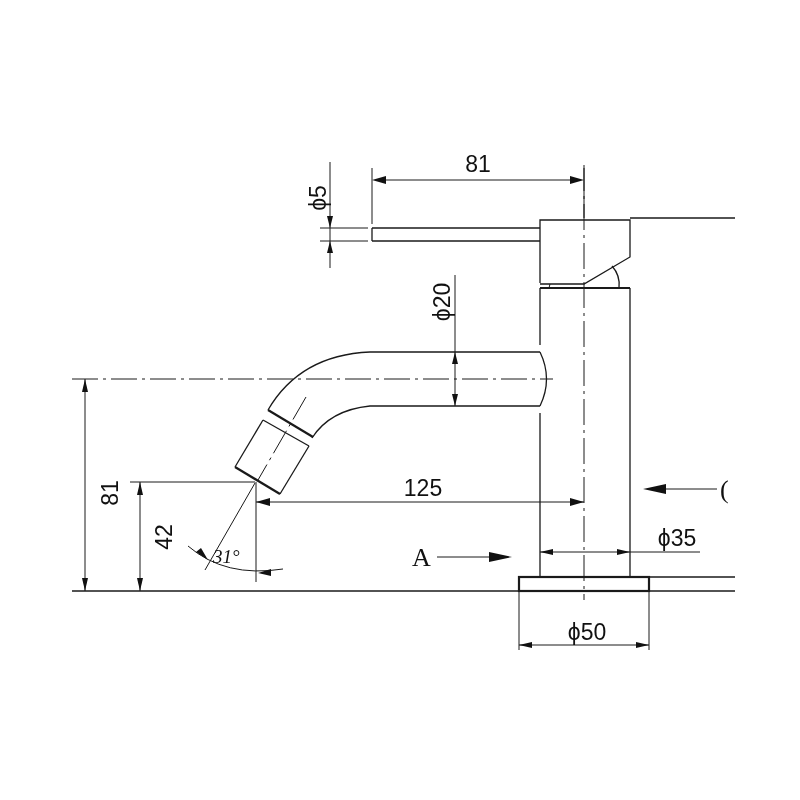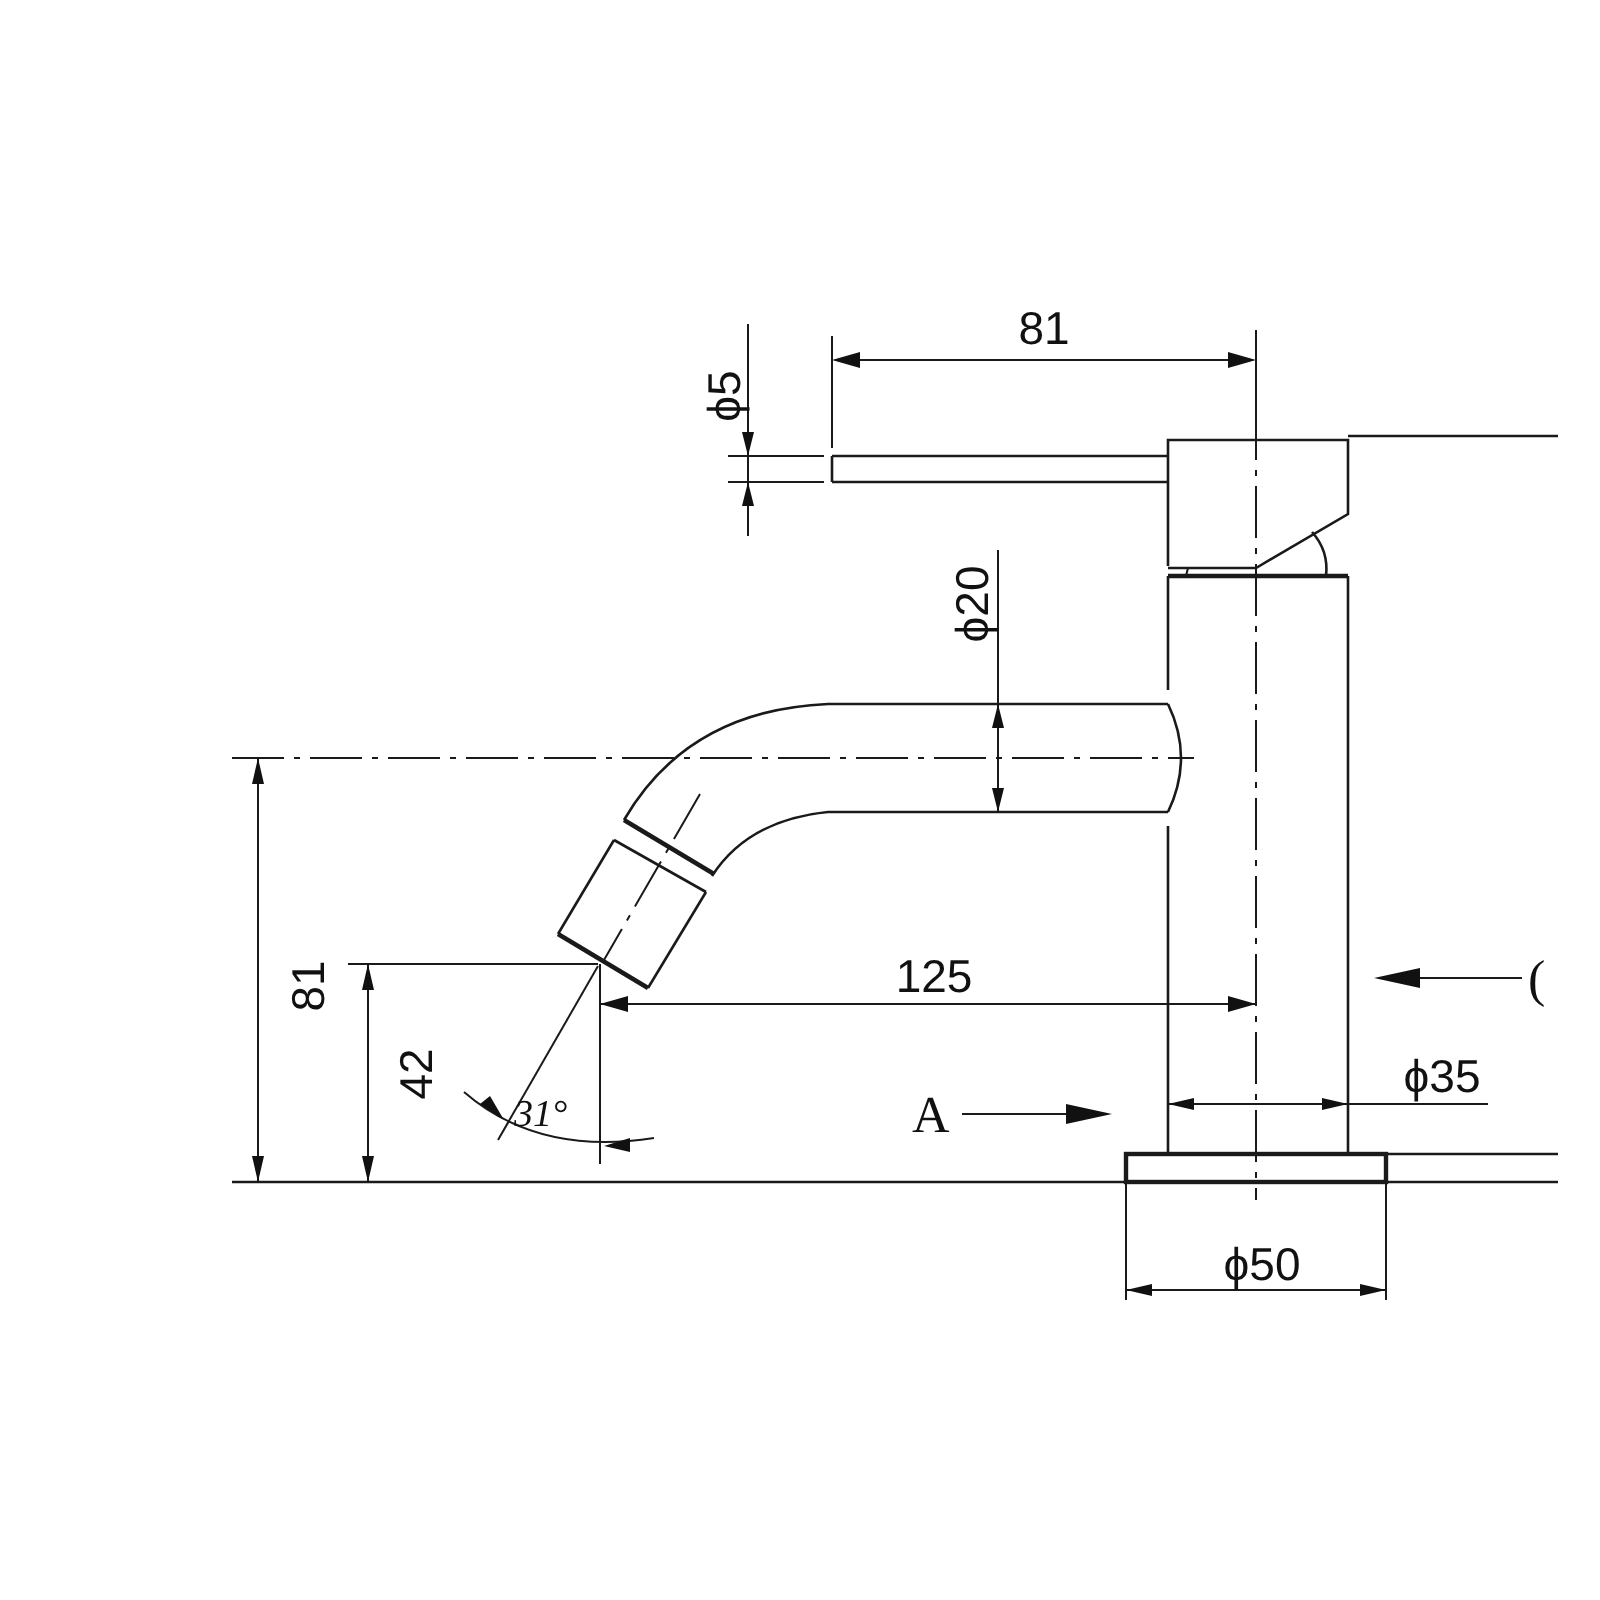--- a/index.html
+++ b/index.html
@@ -1,17 +1,17 @@
 <!DOCTYPE html>
 <html><head>
   <meta charset="utf-8">
   <style>
     html, body { margin: 0; padding: 0; background: #ffffff; }
     body { width: 800px; height: 800px; overflow: hidden; font-family: "Liberation Sans", sans-serif; }
-    #canvas { position: absolute; left: 0; top: 0; width: 648px; height: 800px; margin-left: 44px; }
+    #canvas { position: absolute; left: 0; top: 0; width: 648px; height: 800px; }
     svg { display: block; }
     .ln { stroke: #1a1a1a; stroke-width: 1.3; fill: none; }
     .thk { stroke: #1a1a1a; stroke-width: 2.2; fill: none; }
     .thin { stroke: #1a1a1a; stroke-width: 1; fill: none; }
     .ctr { stroke: #1a1a1a; stroke-width: 1; fill: none; stroke-dasharray: 26 5 3 5; }
     .txt { font-family: "Liberation Sans", sans-serif; font-size: 23px; fill: #111; }
     .ser { font-family: "Liberation Serif", serif; font-size: 26px; fill: #111; }
     .ang { font-family: "Liberation Serif", serif; font-style: italic; font-size: 19px; fill: #111; }
     .arr { fill: #111; }
   </style>

